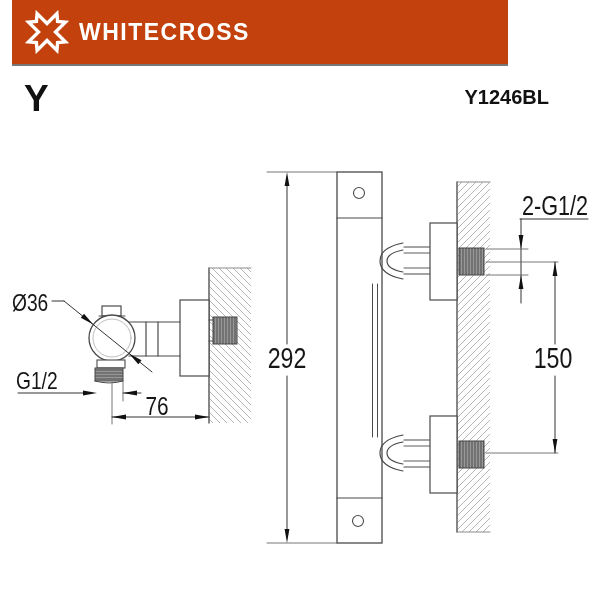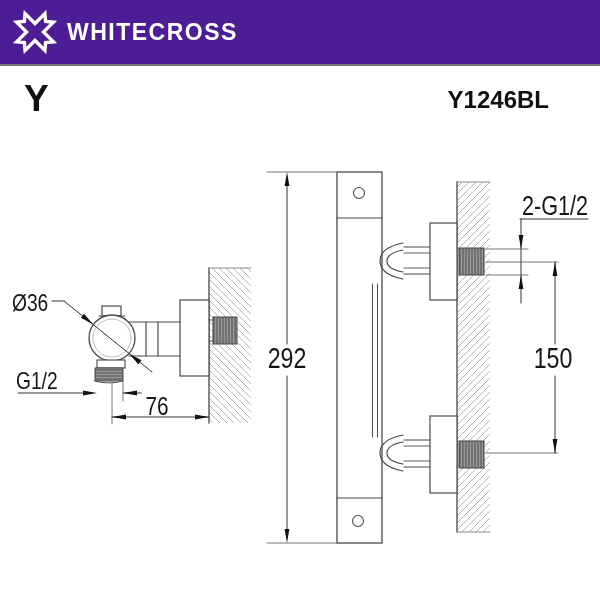--- a/index.html
+++ b/index.html
@@ -1,36 +1,36 @@
 <!DOCTYPE html>
 <html><head>
 <meta charset="utf-8">
 <style>
   html,body{margin:0;padding:0;}
   body{
     width:600px;height:600px;position:relative;background:#ffffff;
     font-family:"Liberation Sans", sans-serif;overflow:hidden;
   }
   .header{
-    position:absolute;left:0;top:0;width:600px;height:64px;
-    background:#4c1d95;border-bottom:2px solid #777;
+    position:absolute;left:12px;top:0;width:496px;height:64px;
+    background:#c2410c;border-bottom:2px solid #777;
     display:flex;align-items:center;
   }
   .logo{position:absolute;left:13px;top:10px;width:44px;height:44px;}
   .brand{
     position:absolute;left:67px;top:0;height:64px;display:flex;align-items:center;
     color:#fff;font-size:23px;font-weight:600;letter-spacing:1.5px;
   }
   .series{
     position:absolute;left:24px;top:78px;
     font-size:37px;font-weight:bold;color:#111;
   }
   .model{
     position:absolute;right:51px;top:86px;
-    font-size:24px;font-weight:bold;color:#111;
+    font-size:20px;font-weight:bold;color:#111;
   }
   .drawing-svg{position:absolute;left:0;top:0;width:600px;height:600px;}
   .dim{
     position:absolute;color:#161616;line-height:1;white-space:nowrap;
     transform:scaleX(0.8);
   }
   .dim.left-anchor{transform-origin:left center;}
   .dim.center-anchor{text-align:center;transform-origin:center center;}
 </style>
 </head>

